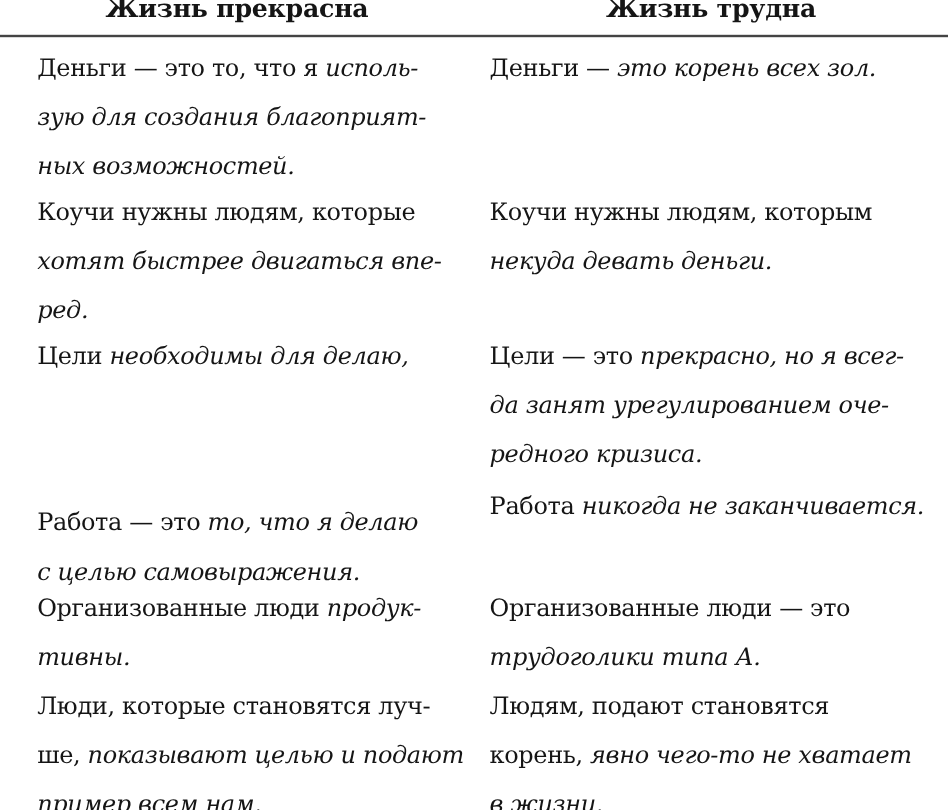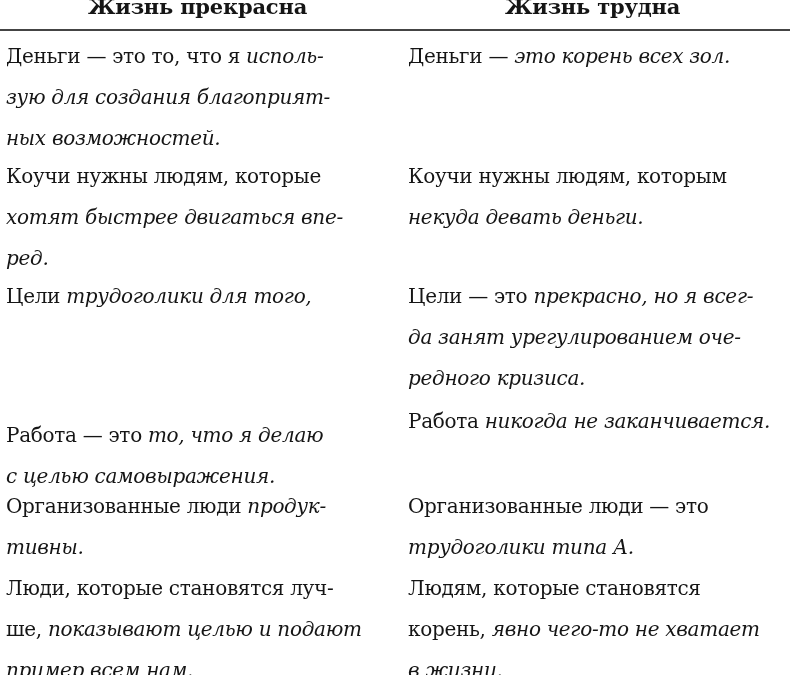--- a/index.html
+++ b/index.html
@@ -6,21 +6,21 @@
   body { width: 790px; height: 675px; overflow: hidden; position: relative;
          font-family: "DejaVu Serif", "Liberation Serif", serif; color: #151515; }
   .hdr { position: absolute; top: 0; height: 29px; font-weight: bold; font-size: 21px;
          line-height: 22px; text-align: center; letter-spacing: -0.2px; }
   .hdr.left { left: 0; width: 395px; top: -4px; }
   .hdr.right { left: 395px; width: 395px; top: -4px; }
   .rule { position: absolute; left: 0; width: 790px; top: 29px; height: 2px; background: #444; }
   .cell { position: absolute; font-size: 20px; line-height: 41px; letter-spacing: -0.3px; white-space: nowrap; }
   .cell .ln { display: block; height: 41px; }
   .it { font-style: italic; }
-  .colL { left: 6px; }
+  .colL { left: 31px; }
   .colR { left: 408px; }
 </style>
 </head>
 <body>
 
 <div>
   <div class="hdr left">Жизнь прекрасна</div>
   <div class="hdr right">Жизнь трудна</div>
   <div class="rule"></div>
   <div id="rows">
@@ -35,21 +35,21 @@
       <div class="cell colL" style="top: 156px;">
         <span class="ln"><span>Коучи нужны людям, которые</span></span>
         <span class="ln"><span class="it">хотят быстрее двигаться впе-</span></span>
         <span class="ln"><span class="it">ред.</span></span>
       </div>
       <div class="cell colR" style="top: 156px;">
         <span class="ln"><span>Коучи нужны людям, которым</span></span>
         <span class="ln"><span class="it">некуда девать деньги.</span></span>
       </div>
       <div class="cell colL" style="top: 276px;">
-        <span class="ln"><span>Цели </span><span class="it">трудоголики для того,</span></span>
+        <span class="ln"><span>Цели </span><span class="it">необходимы для делаю,</span></span>
       </div>
       <div class="cell colR" style="top: 276px;">
         <span class="ln"><span>Цели — это </span><span class="it">прекрасно, но я всег-</span></span>
         <span class="ln"><span class="it">да занят урегулированием оче-</span></span>
         <span class="ln"><span class="it">редного кризиса.</span></span>
       </div>
       <div class="cell colL" style="top: 401px; margin-top: 14px;">
         <span class="ln"><span>Работа — это </span><span class="it">то, что я делаю</span></span>
         <span class="ln"><span class="it">с целью самовыражения.</span></span>
       </div>
@@ -63,18 +63,18 @@
       <div class="cell colR" style="top: 486px;">
         <span class="ln"><span>Организованные люди — это</span></span>
         <span class="ln"><span class="it">трудоголики типа А.</span></span>
       </div>
       <div class="cell colL" style="top: 568px;">
         <span class="ln"><span>Люди, которые становятся луч-</span></span>
         <span class="ln"><span>ше, </span><span class="it">показывают целью и подают</span></span>
         <span class="ln"><span class="it">пример всем нам.</span></span>
       </div>
       <div class="cell colR" style="top: 568px;">
-        <span class="ln"><span>Людям, которые становятся</span></span>
+        <span class="ln"><span>Людям, подают становятся</span></span>
         <span class="ln"><span>корень, </span><span class="it">явно чего-то не хватает</span></span>
         <span class="ln"><span class="it">в жизни.</span></span>
       </div>
     </div>
 </div>
 
 </body></html>

